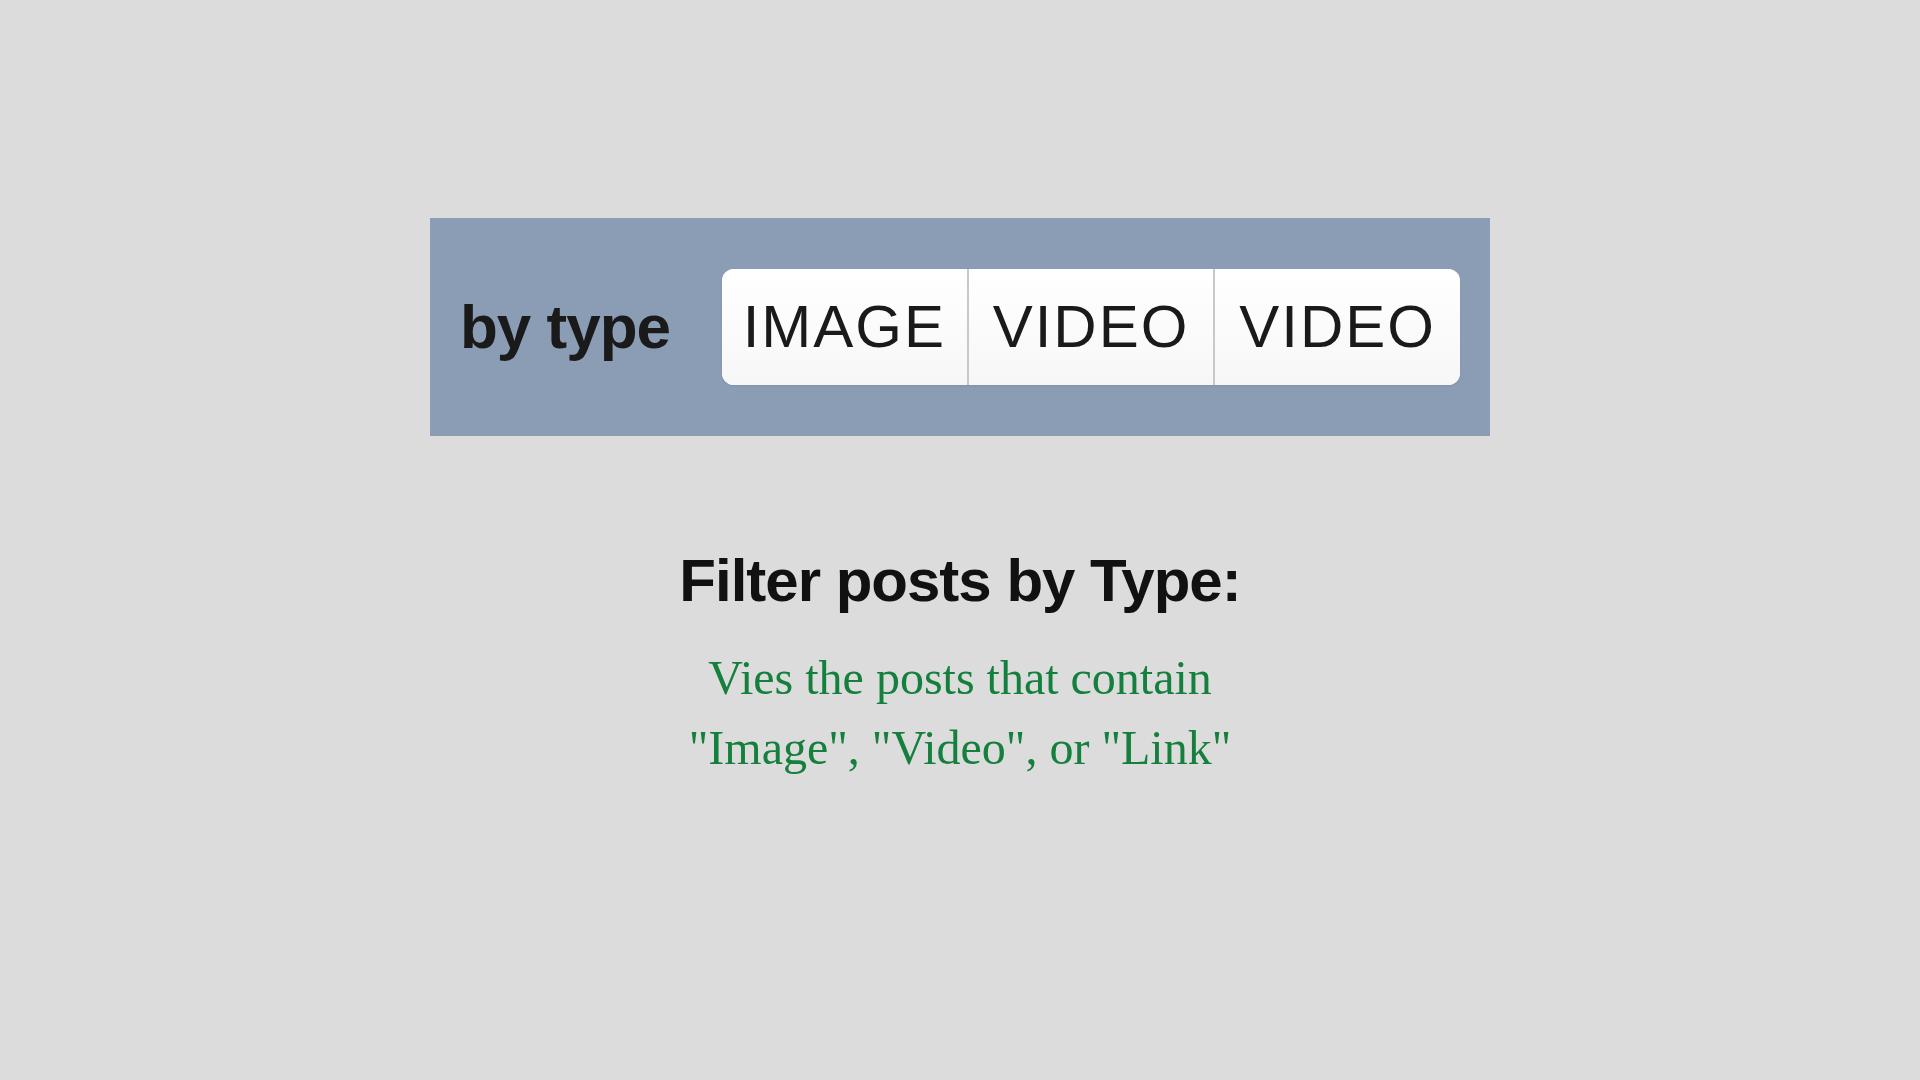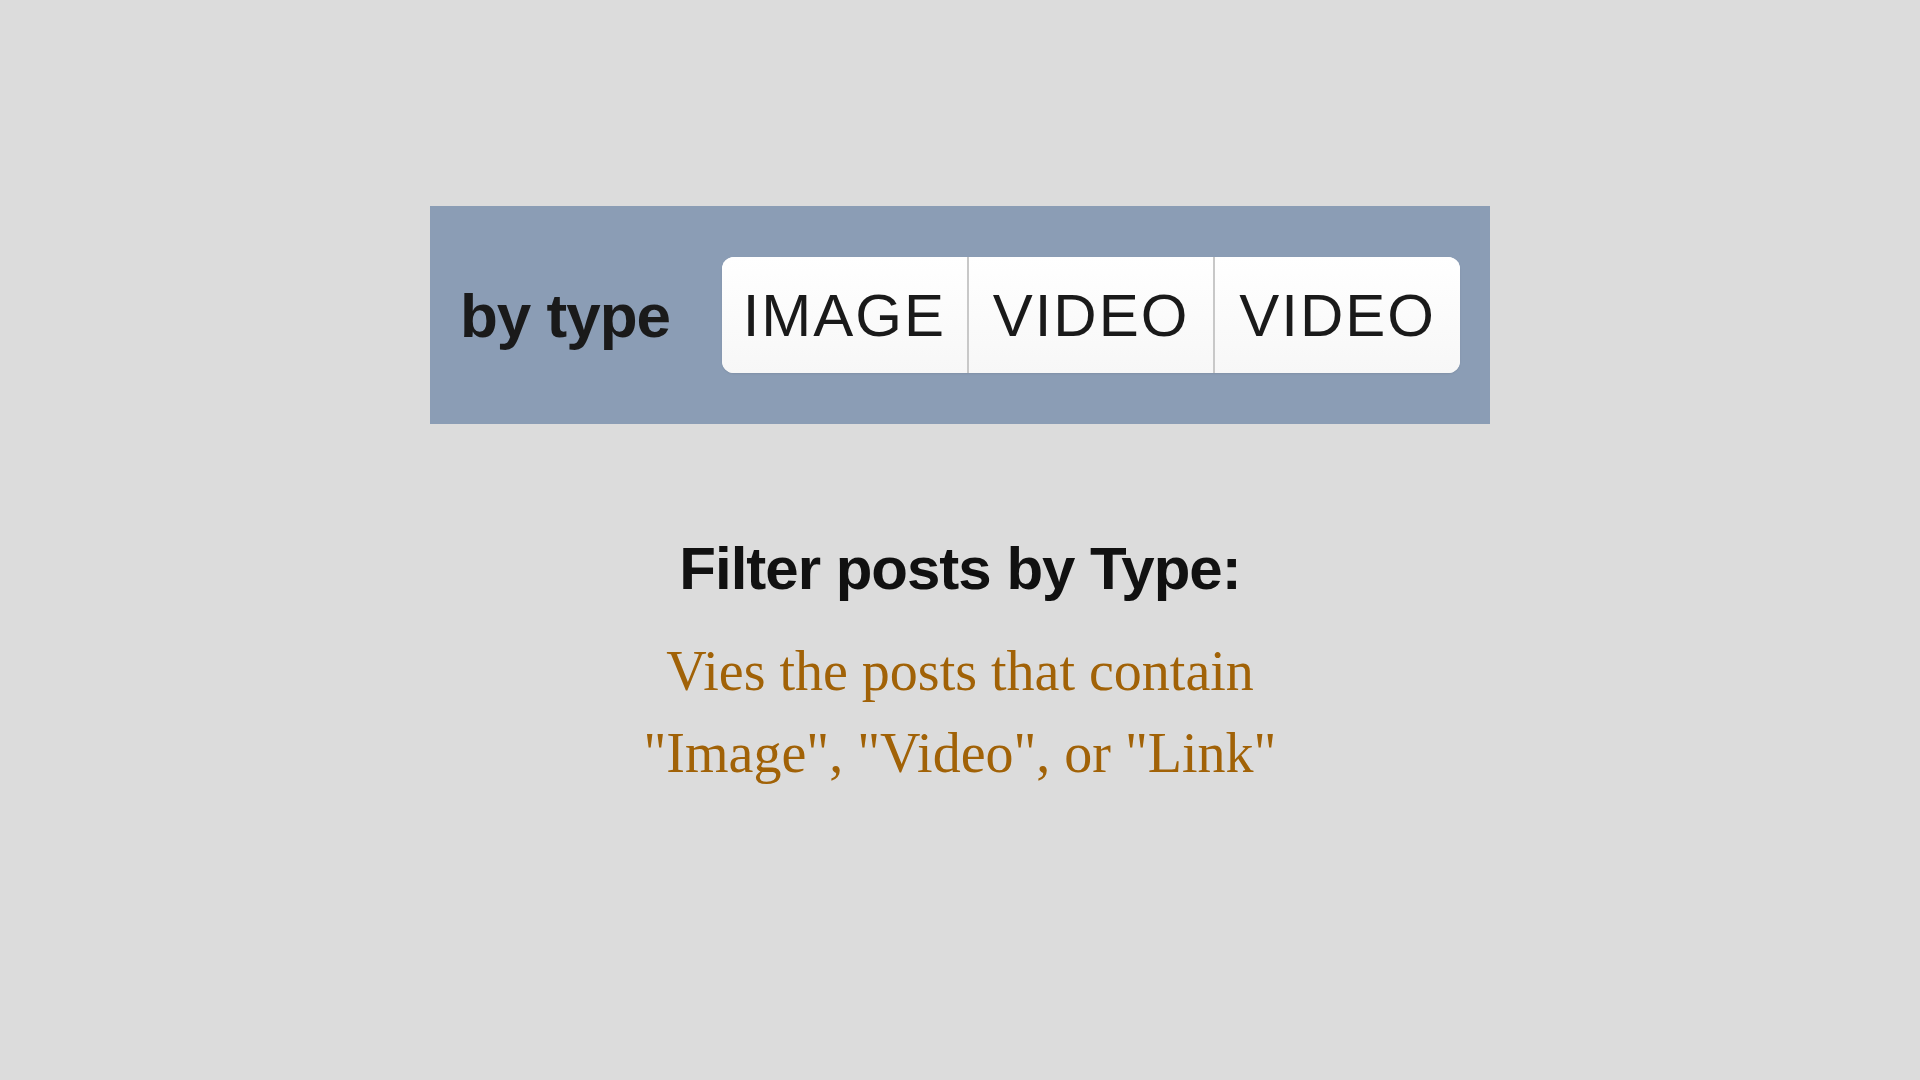--- a/index.html
+++ b/index.html
@@ -67,23 +67,23 @@
     .heading {
       margin-top: 110px;
       font-size: 60px;
       font-weight: 800;
       color: #111;
       letter-spacing: -1px;
       font-family: 'Arial Black', 'Helvetica Neue', Arial, sans-serif;
     }
     .description {
       margin-top: 28px;
-      font-size: 56px;
+      font-size: 48px;
       font-weight: 400;
-      color: #a16207;
+      color: #15803d;
       text-align: center;
       line-height: 1.45;
       font-family: 'Georgia', 'Times New Roman', serif;
     }
   </style>
 </head>
 <body>
 
 <div class="content-wrapper">
   <div class="filter-bar">

